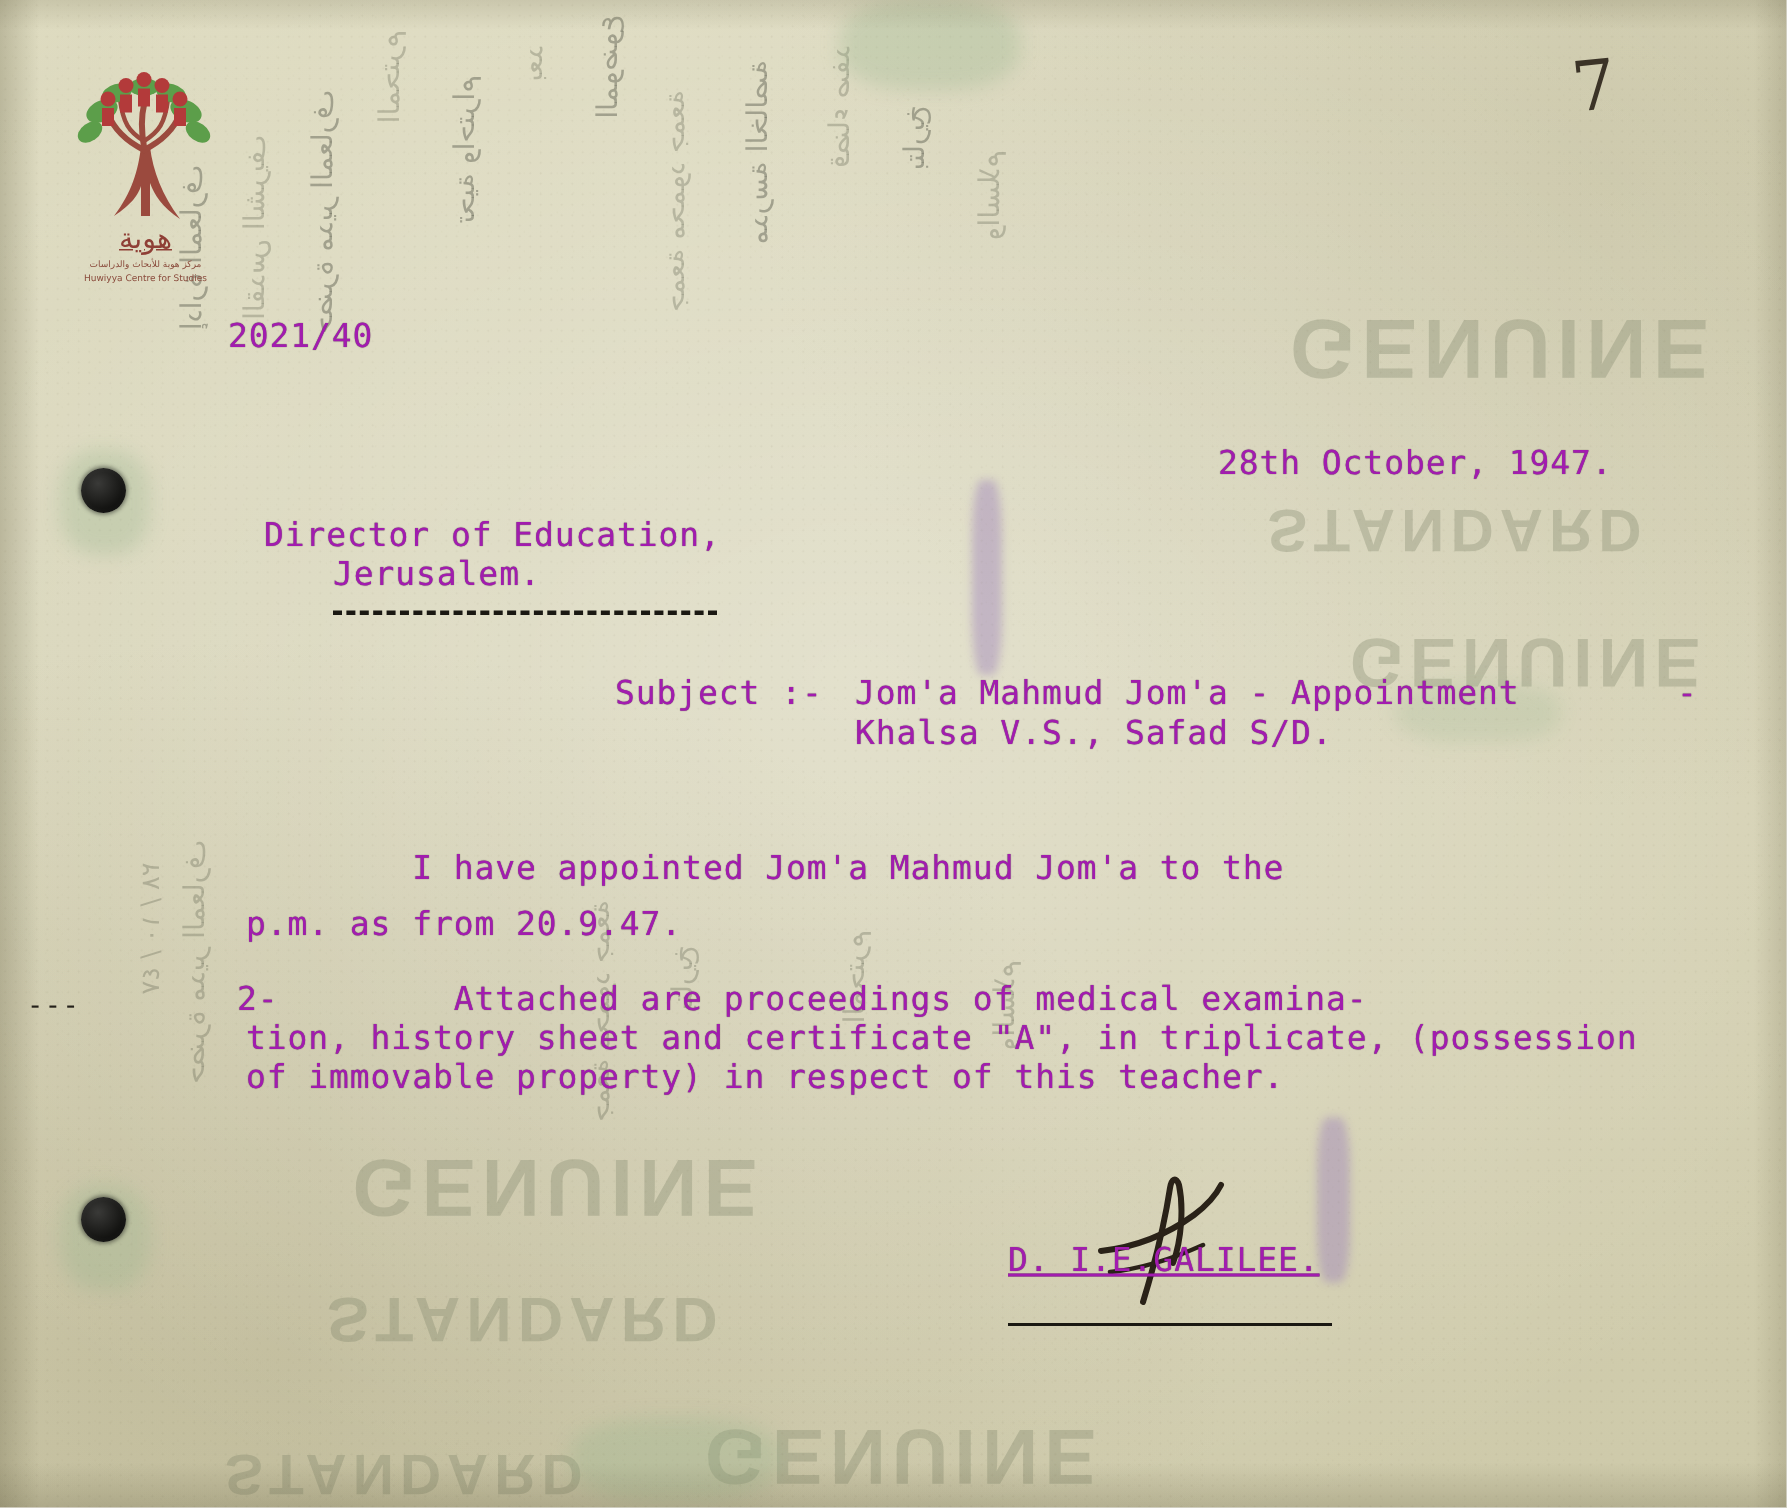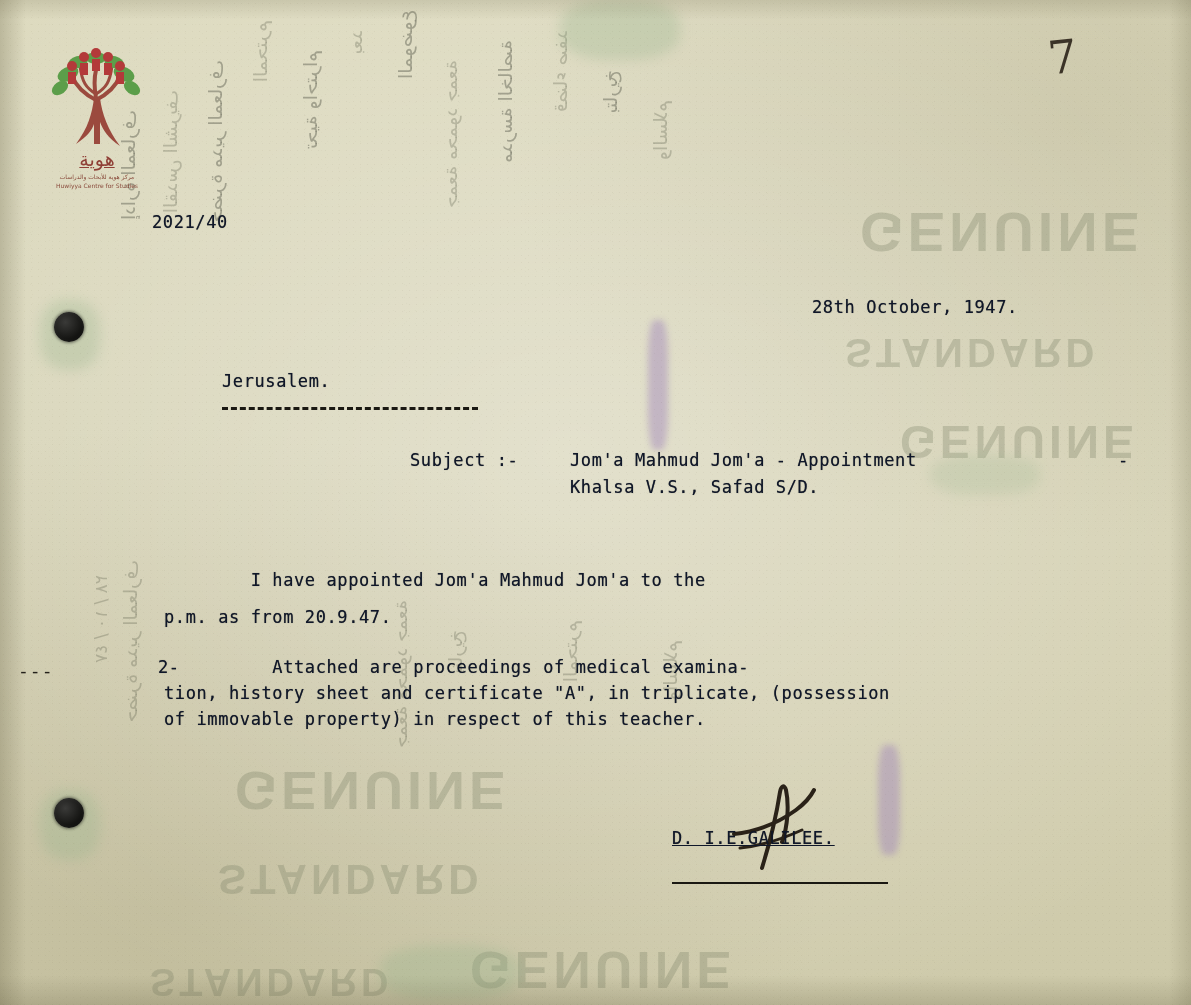--- a/index.html
+++ b/index.html
@@ -117,22 +117,22 @@
     font-family: "DejaVu Sans", sans-serif;
     font-size: 19px;
     color: #8f3f36;
     text-decoration: underline;
   }
 
   
   .tw {
     position: absolute;
     font-family: "DejaVu Sans Mono", monospace;
-    color: #0f172a;
-    font-size: 17px;
+    color: #a21caf;
+    font-size: 22px;
     letter-spacing: .6px;
     white-space: pre;
     text-shadow: 0 0 .7px rgba(20,18,10,.65);
   }
   .tw.body { line-height: 26px; }
   .rule { position: absolute; height: 0; border-top: 2px solid #1a1812; }
 
   .hand {
     position: absolute;
     font-family: "DejaVu Serif", serif;
@@ -257,20 +257,21 @@
       <div>Huwiyya Centre for Studies</div>
     </div>
   </div>
 
   <div class="hand" id="pagenum" style="left:1048px; top:30px;">7</div>
 
   <div class="tw" style="left:152px; top:212px;">2021/40</div>
 
   <div class="tw" style="left:812px; top:297px;">28th October, 1947.</div>
 
+  <div class="tw" style="left:176px; top:345px;">Director of Education,</div>
   <div class="tw" style="left:222px; top:371px;">Jerusalem.</div>
   <div class="rule" style="left:222px; top:407px; width:256px; border-top-style:dashed; border-top-width:3px;"></div>
 
   <div class="tw" style="left:410px; top:450px;">Subject :-</div>
   <div class="tw" style="left:570px; top:450px;">Jom'a Mahmud Jom'a - Appointment</div>
   <div class="tw" style="left:1118px; top:450px;">-</div>
   <div class="tw" style="left:570px; top:477px;">Khalsa V.S., Safad S/D.</div>
 
   <div class="tw body" style="left:164px; top:552px;margin-top:15px;">        I have appointed Jom'a Mahmud Jom'a to the</div>
   <div class="tw body" style="left:164px; top:604px;">p.m. as from 20.9.47.</div>

